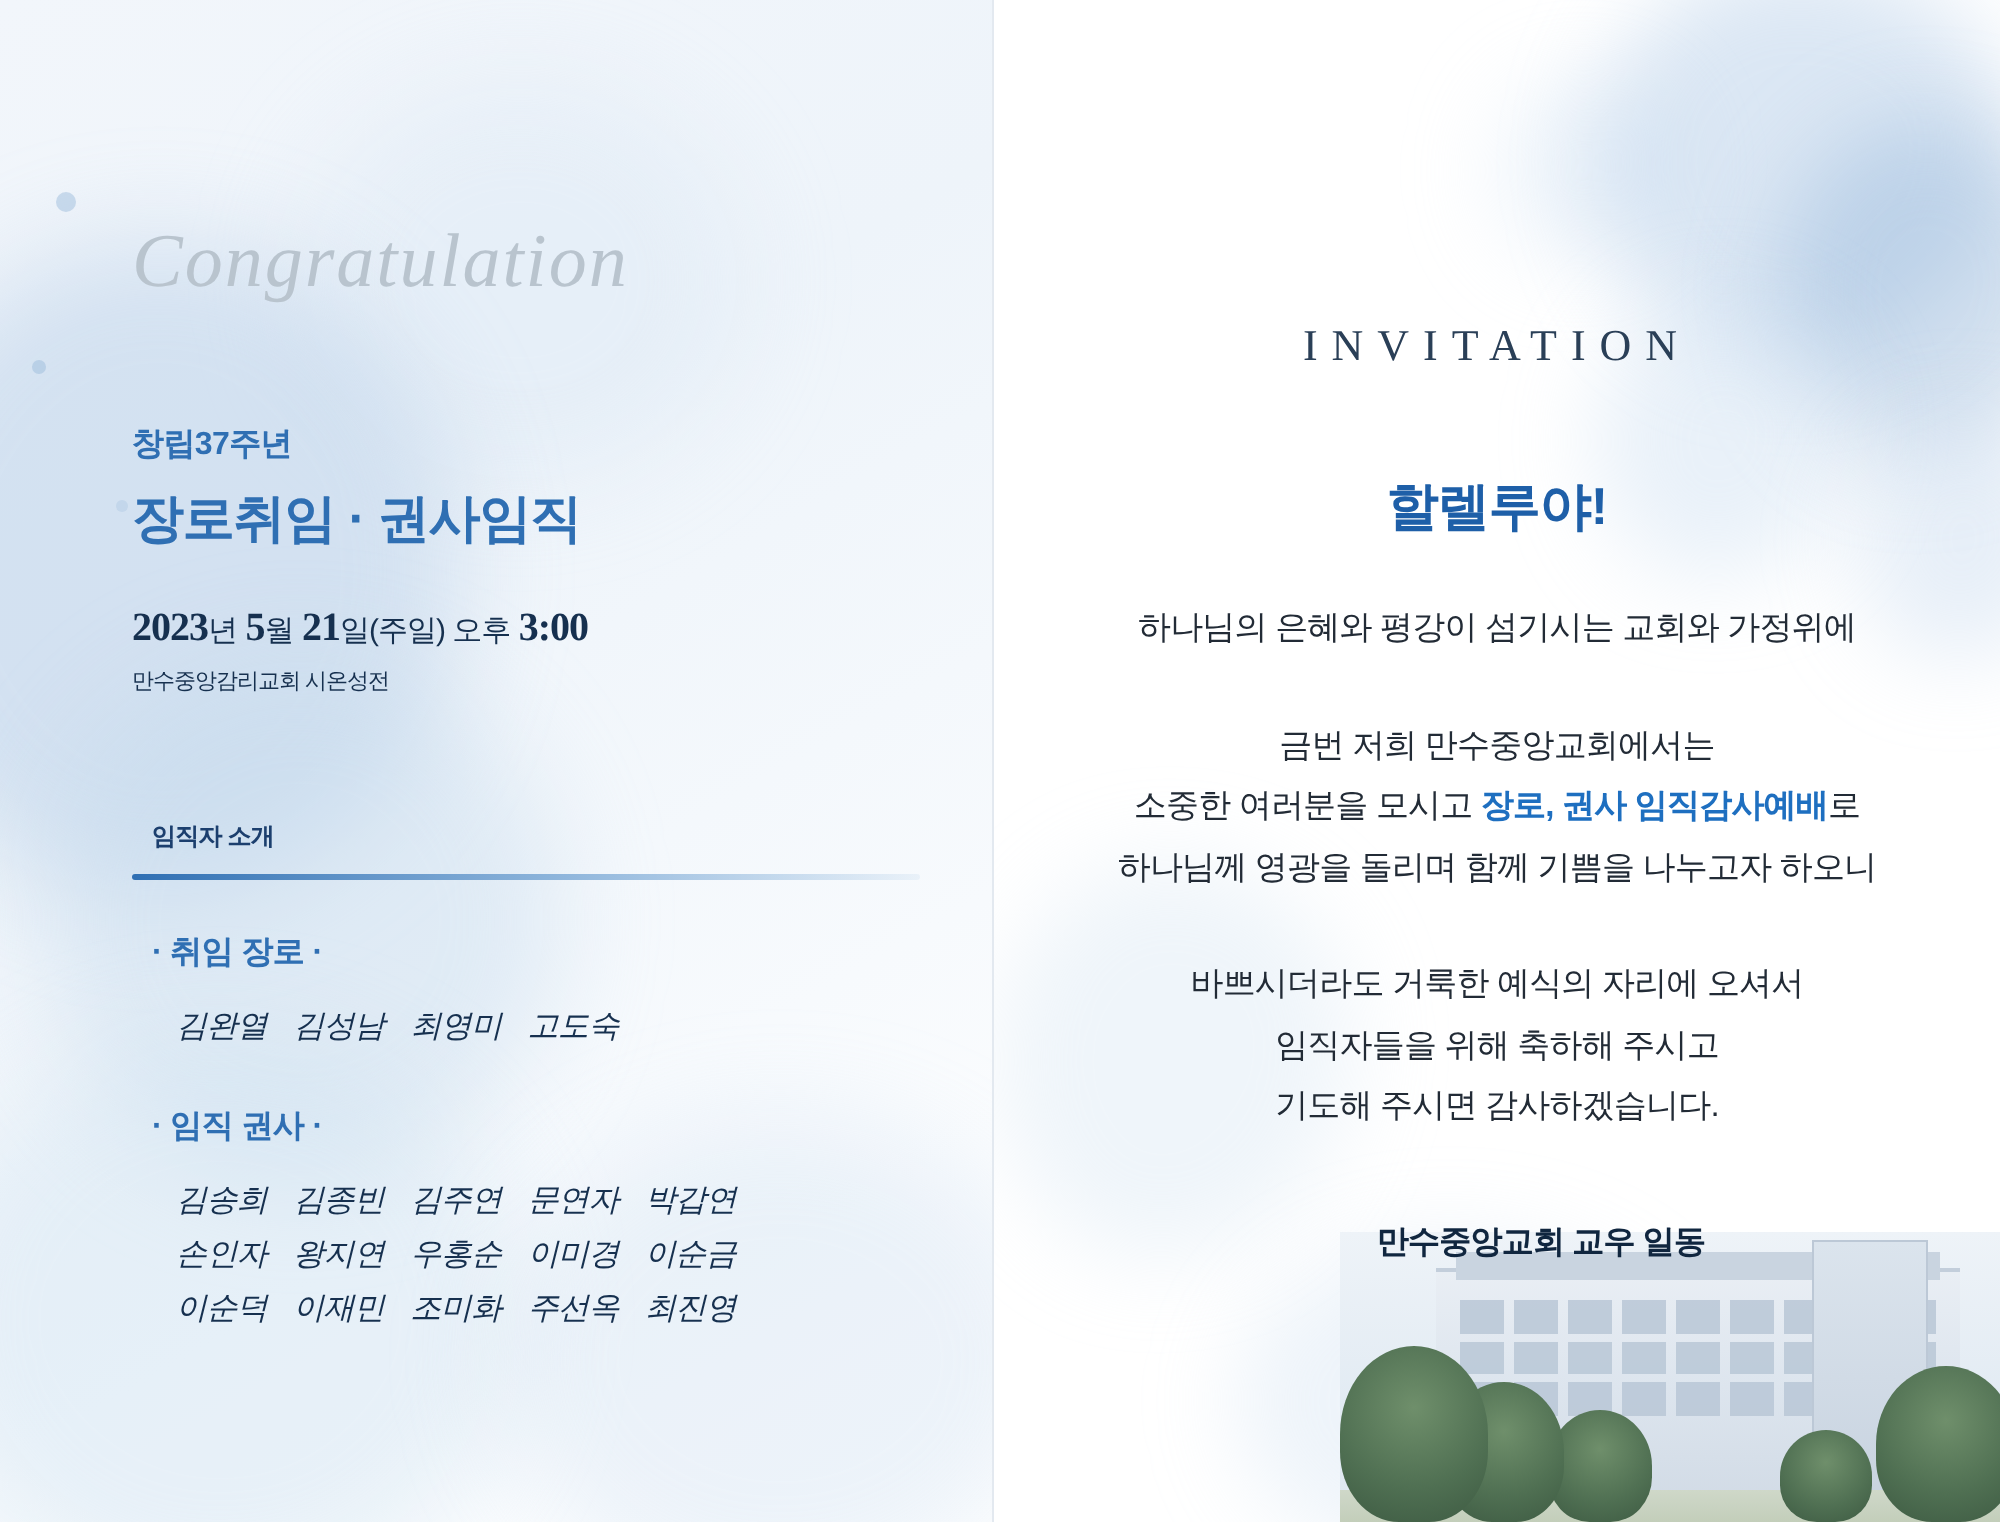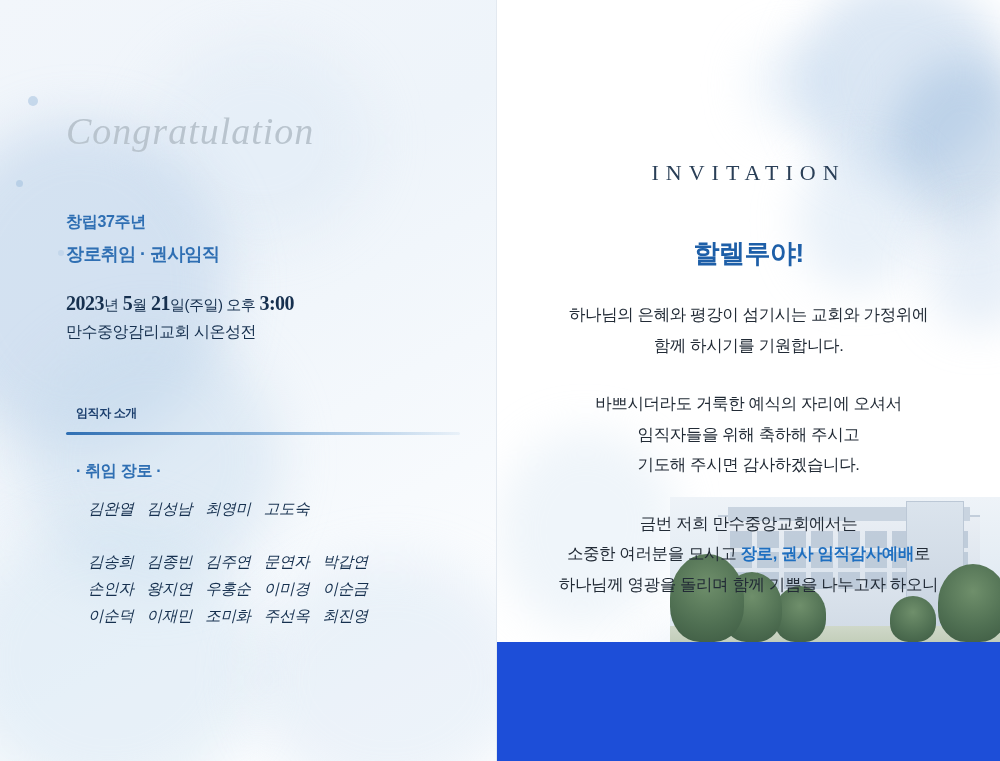--- a/index.html
+++ b/index.html
@@ -82,42 +82,42 @@
   .title-main {
     margin-top: 8px;
     font-size: 35px;
     font-weight: bold;
     color: #1c3f6e;
     letter-spacing: -1.2px;
     line-height: 1.15;
   }
   .title-sub {
     margin-top: 9px;
-    font-size: 18px;
+    font-size: 26px;
     color: #2f6fb3;
     font-weight: bold;
     letter-spacing: -0.6px;
   }
   .datetime {
     margin-top: 26px;
     font-size: 17px;
     color: #16304f;
     letter-spacing: -0.5px;
   }
   .datetime .big {
     font-size: 20px;
     font-weight: bold;
     font-family: Liberation Serif, serif;
   }
   .datetime .small {
     font-size: 15px;
   }
   .place {
     margin-top: 7px;
-    font-size: 16px;
+    font-size: 11px;
     color: #16304f;
     letter-spacing: -0.5px;
   }
 
   .section-head {
     margin-top: 62px;
     font-size: 12px;
     font-weight: bold;
     color: #1c3f6e;
     letter-spacing: -0.4px;
@@ -149,21 +149,21 @@
     letter-spacing: -0.3px;
     line-height: 1.75;
   }
   .group-names .row { white-space: nowrap; }
   .group-names .nm { display: inline-block; margin-right: 13px; font-style: italic; }
 
   
   .right {
     position: relative;
     width: 503px;
-    height: 642px;
+    height: 761px;
     background: #ffffff;
     overflow: hidden;
   }
   .rblob {
     position: absolute;
     border-radius: 48% 52% 55% 45% / 50% 45% 55% 50%;
     filter: blur(22px);
     pointer-events: none;
   }
   .rb-1 { left: 300px; top: -20px; width: 210px; height: 200px; background: rgba(176,202,230,0.45); }
@@ -311,20 +311,21 @@
       <div class="group">
         <div class="group-title">· 취임 장로 ·</div>
         <div class="group-names">
           <div class="row">
             <span class="nm">김완열</span><span class="nm">김성남</span><span class="nm">최영미</span><span class="nm">고도숙</span>
           </div>
         </div>
       </div>
 
       <div class="group">
+        <div class="group-title">· 임직 권사 ·</div>
         <div class="group-names">
           <div class="row">
             <span class="nm">김송희</span><span class="nm">김종빈</span><span class="nm">김주연</span><span class="nm">문연자</span><span class="nm">박갑연</span>
           </div>
           <div class="row">
             <span class="nm">손인자</span><span class="nm">왕지연</span><span class="nm">우홍순</span><span class="nm">이미경</span><span class="nm">이순금</span>
           </div>
           <div class="row">
             <span class="nm">이순덕</span><span class="nm">이재민</span><span class="nm">조미화</span><span class="nm">주선옥</span><span class="nm">최진영</span>
           </div>
@@ -383,32 +384,31 @@
       <div class="tree t2"></div>
       <div class="tree t1"></div>
     </div>
 
     <div class="right-inner">
       <div class="invitation">INVITATION</div>
       <div class="hallelujah">할렐루야!</div>
 
       <div class="para">
         <div>하나님의 은혜와 평강이 섬기시는 교회와 가정위에</div>
-        <div>함께 하시기를 기원합니다.</div>
+      </div>
+
+      <div class="para">
+        <div>금번 저희 만수중앙교회에서는</div>
+        <div><span>소중한 여러분을 모시고 </span><span class="hl">장로, 권사 임직감사예배</span><span>로</span></div>
+        <div>하나님께 영광을 돌리며 함께 기쁨을 나누고자 하오니</div>
       </div>
 
       <div class="para">
         <div>바쁘시더라도 거룩한 예식의 자리에 오셔서</div>
         <div>임직자들을 위해 축하해 주시고</div>
         <div>기도해 주시면 감사하겠습니다.</div>
       </div>
 
-      <div class="para">
-        <div>금번 저희 만수중앙교회에서는</div>
-        <div><span>소중한 여러분을 모시고 </span><span class="hl">장로, 권사 임직감사예배</span><span>로</span></div>
-        <div>하나님께 영광을 돌리며 함께 기쁨을 나누고자 하오니</div>
-      </div>
-
       <div class="signature">만수중앙교회 교우 일동</div>
     </div>
   </div>
 
 </div>
 
 </body></html>

